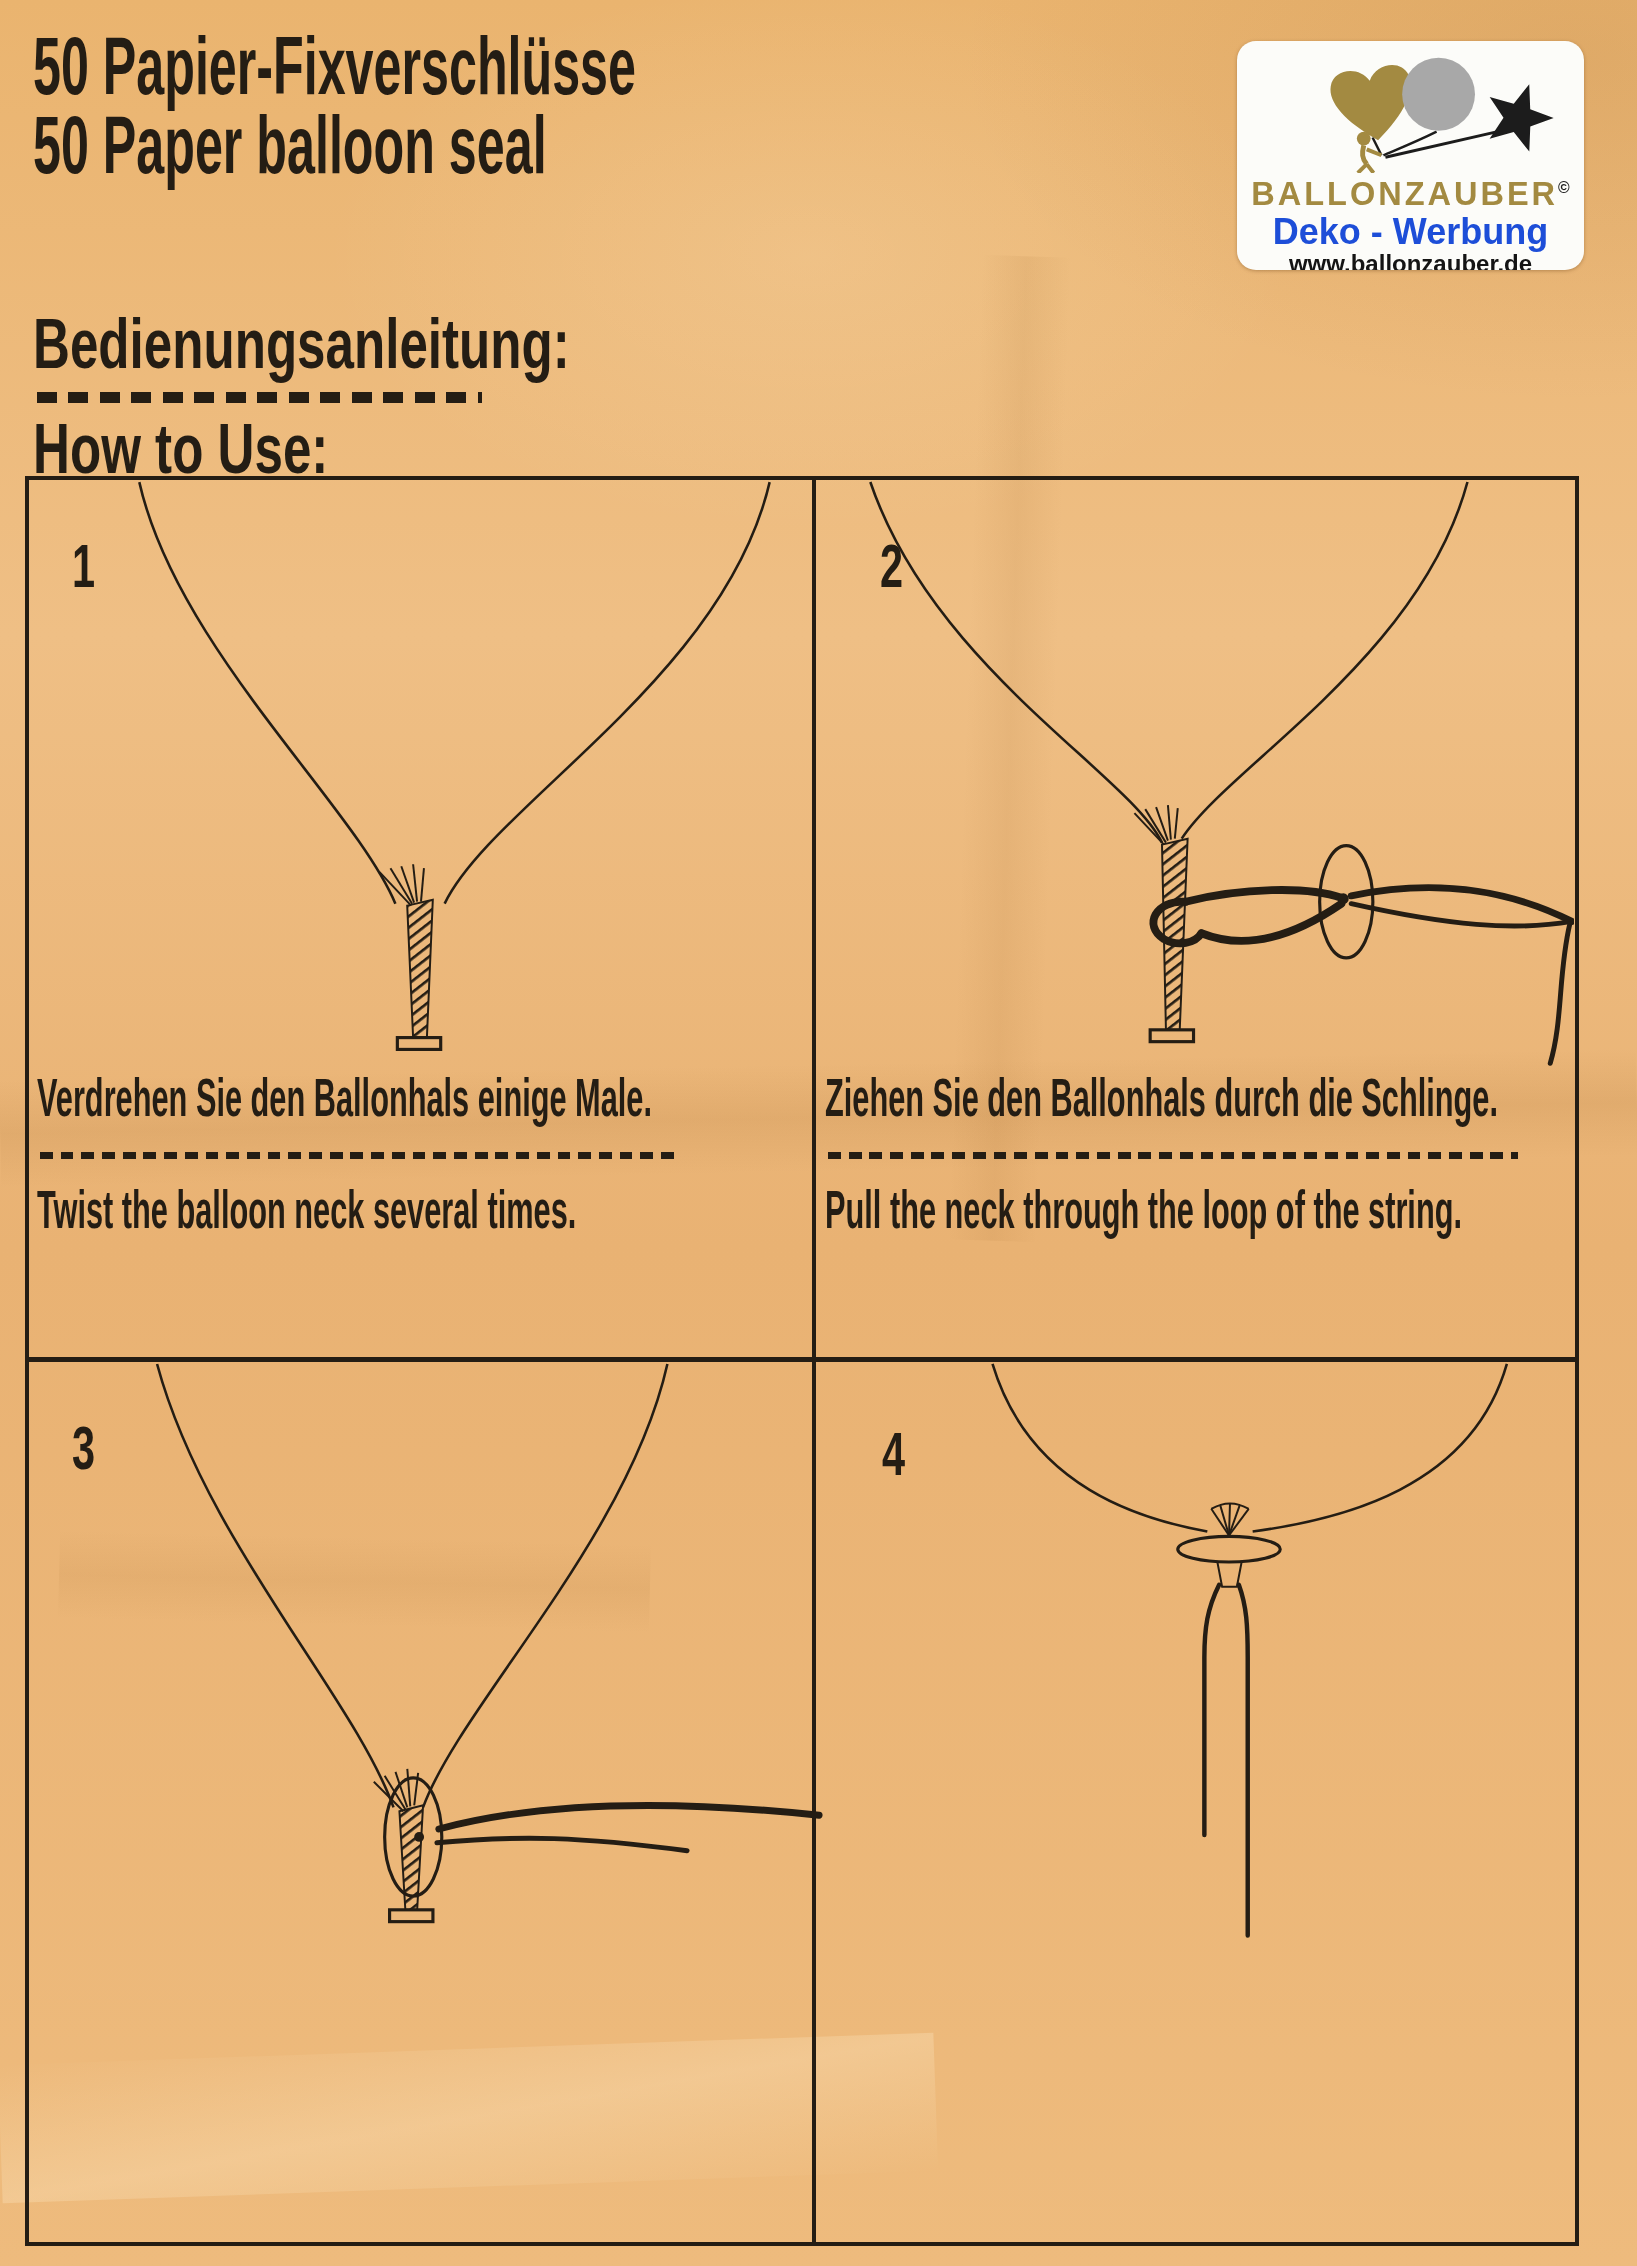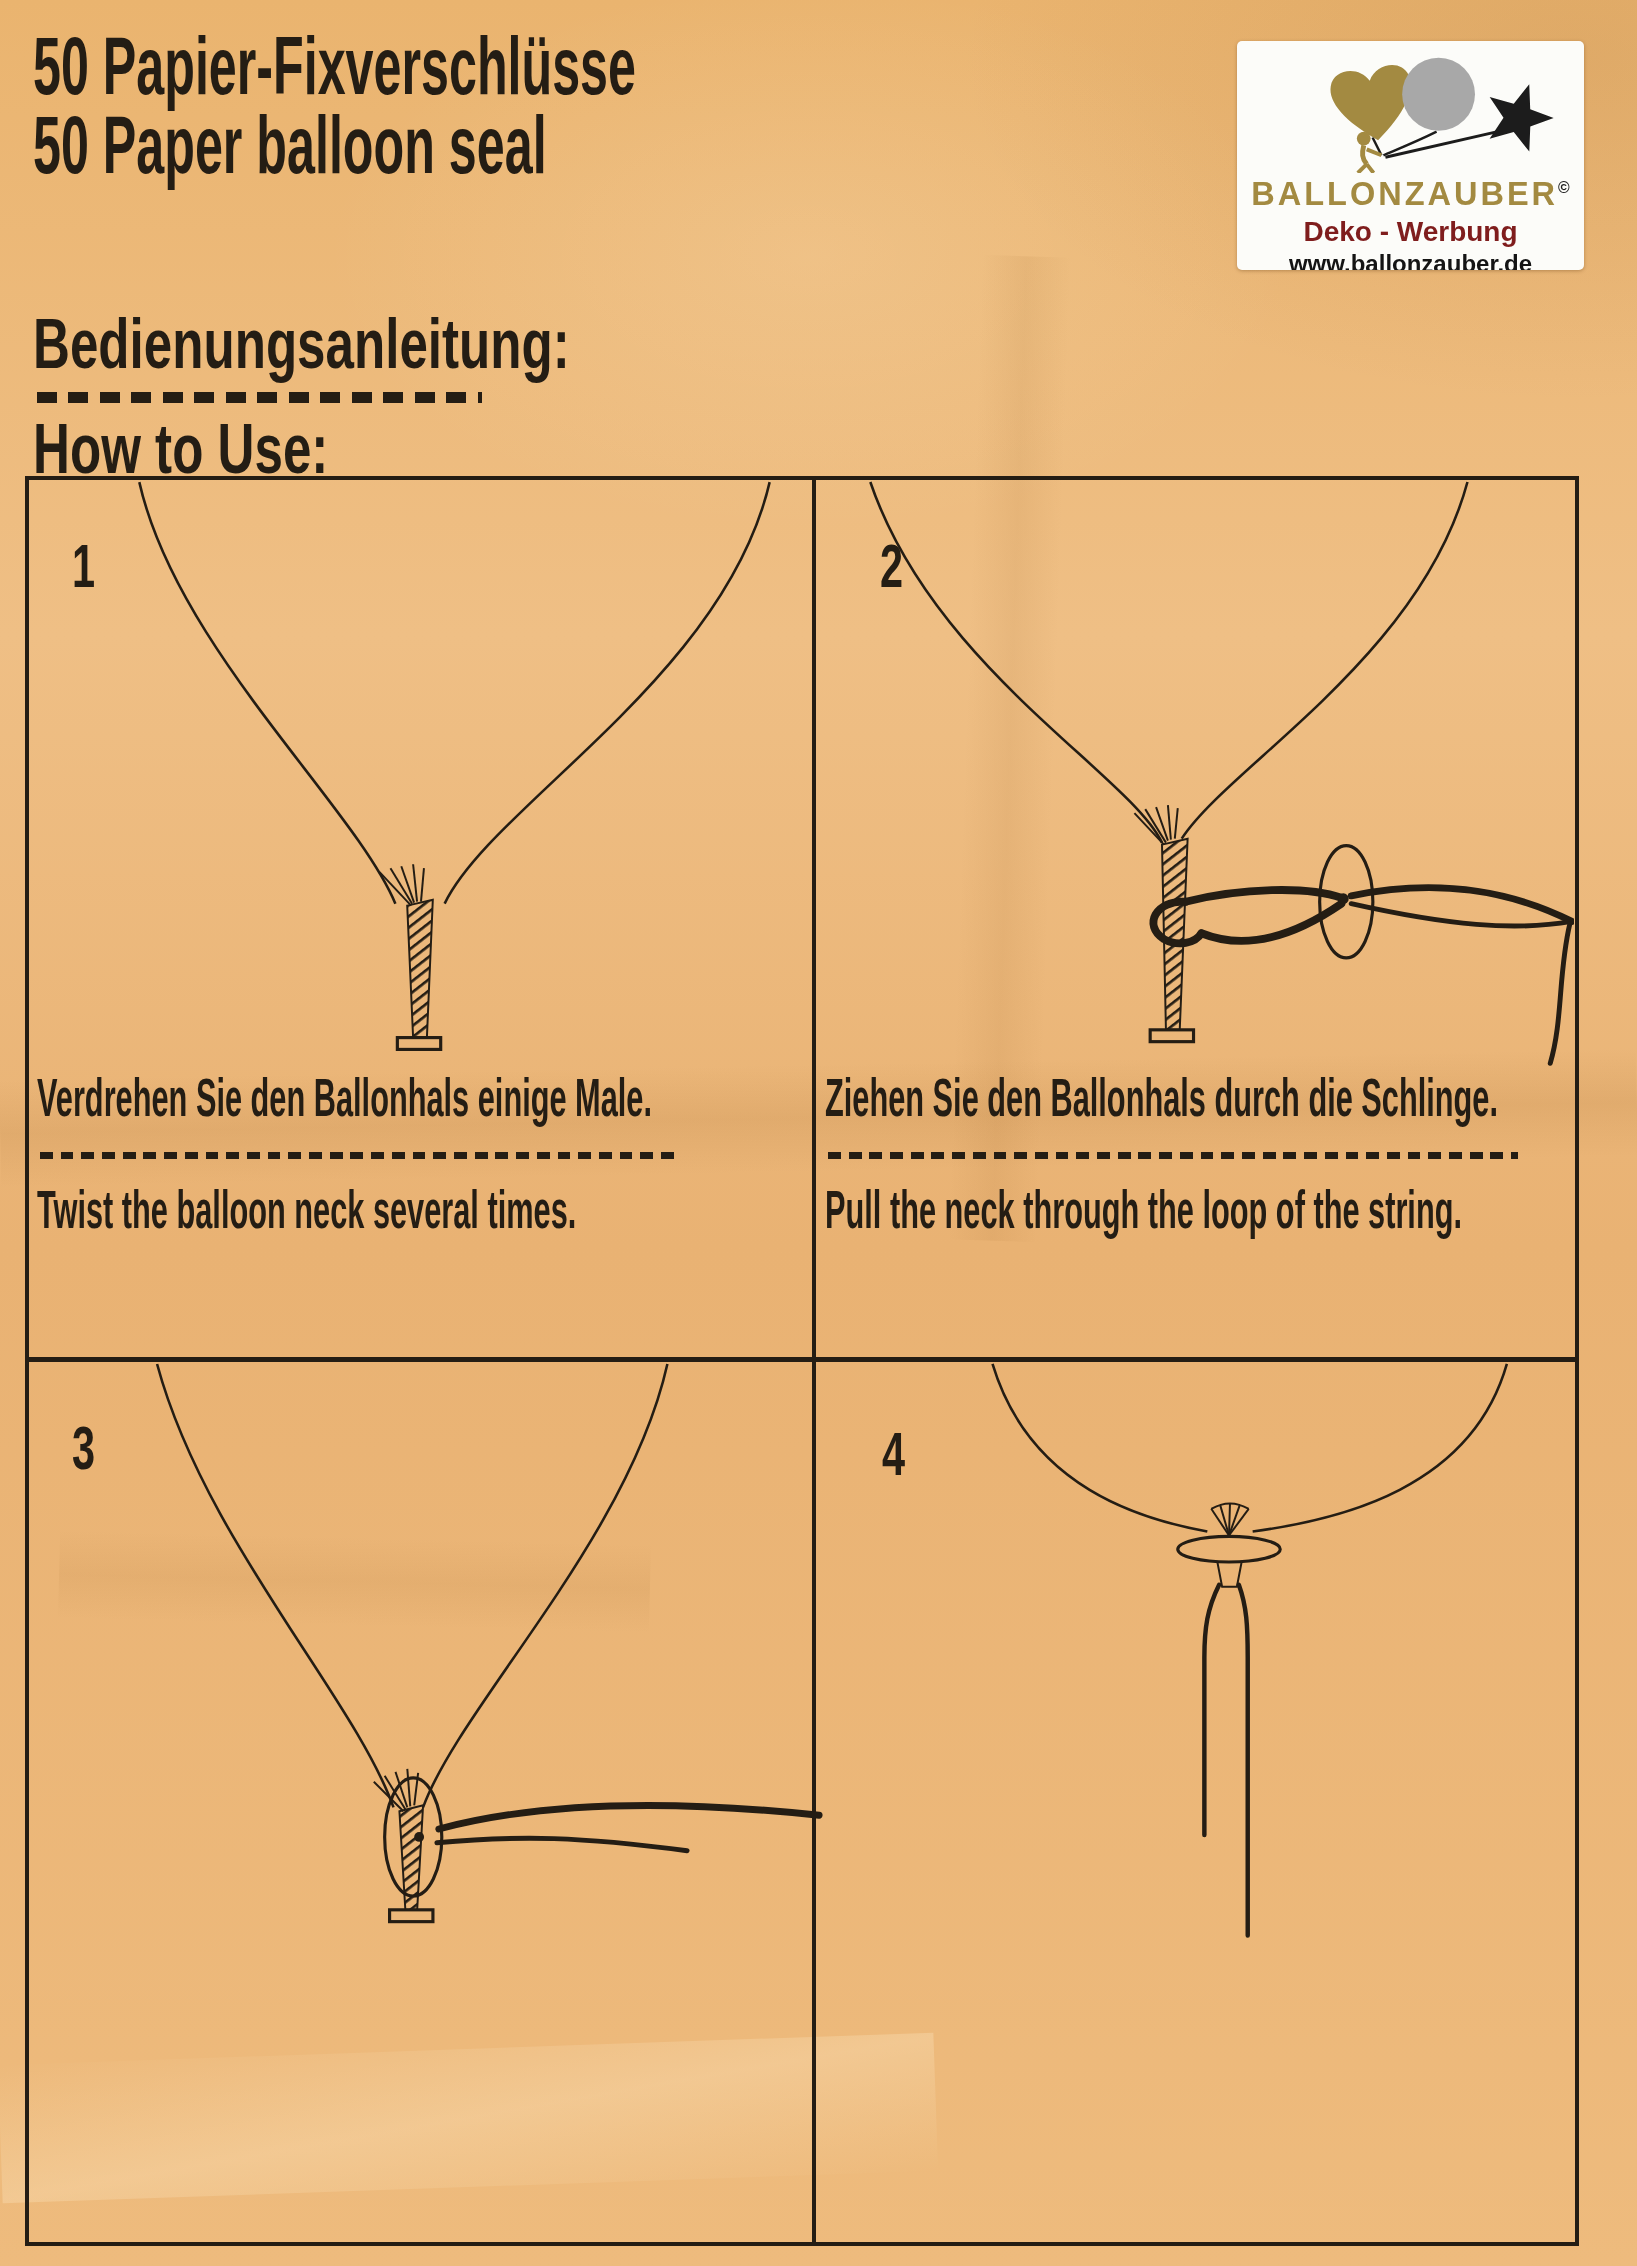--- a/index.html
+++ b/index.html
@@ -33,25 +33,25 @@
   #title-de{position:absolute;left:33px;top:19.7px;font-size:81px;transform:scaleX(.62);letter-spacing:0;}
   #title-en{position:absolute;left:33px;top:99px;font-size:81px;transform:scaleX(.62);}
 
   #sec-de{position:absolute;left:33px;top:303px;font-size:71px;transform:scaleX(.72);}
   #sec-dash{position:absolute;left:37px;top:392px;width:445px;height:10.8px;
     background:repeating-linear-gradient(90deg,var(--ink) 0 19.7px,transparent 19.7px 31.5px);}
   #sec-en{position:absolute;left:33px;top:408px;font-size:71px;transform:scaleX(.72);}
 
   
   #logo{position:absolute;left:1237px;top:41px;width:347px;height:229px;background:#fcfcf9;
-    border-radius:5px;box-shadow:0 1px 3.9px rgba(90,50,10,.35);text-align:center;overflow:hidden;}
+    border-radius:19px;box-shadow:0 1px 3.9px rgba(90,50,10,.35);text-align:center;overflow:hidden;}
   #logo-art{display:block;margin:5.9px auto 0 auto;}
   #logo-brand{font-size:32.5px;font-weight:bold;color:var(--logo-gold);letter-spacing:3px;line-height:29.6px;}
   #logo-brand sup{color:#1c1c1c;font-size:15.8px;letter-spacing:0;}
-  #logo-tagline{font-size:28px;font-weight:bold;color:#7f1d1d;margin-top:7.9px;line-height:29.6px;}
+  #logo-tagline{font-size:36px;font-weight:bold;color:#1d4ed8;margin-top:7.9px;line-height:29.6px;}
   #logo-web{font-size:24px;font-weight:bold;color:#141414;line-height:33px;}
 
   
   #grid{position:absolute;left:24.6px;top:476px;width:1554px;height:1770px;border:4.9px solid var(--ink);}
   #grid-vdiv{position:absolute;left:783px;top:0;width:4.9px;height:100%;background:var(--ink);}
   #grid-hdiv{position:absolute;left:0;top:877px;width:100%;height:4.9px;background:var(--ink);}
   .cell{position:absolute;overflow:visible;}
   #cell-1{left:0;top:0;width:783px;height:877px;}
   #cell-2{left:788px;top:0;width:757px;height:877px;}
   #cell-3{left:0;top:882px;width:783px;height:879px;}

